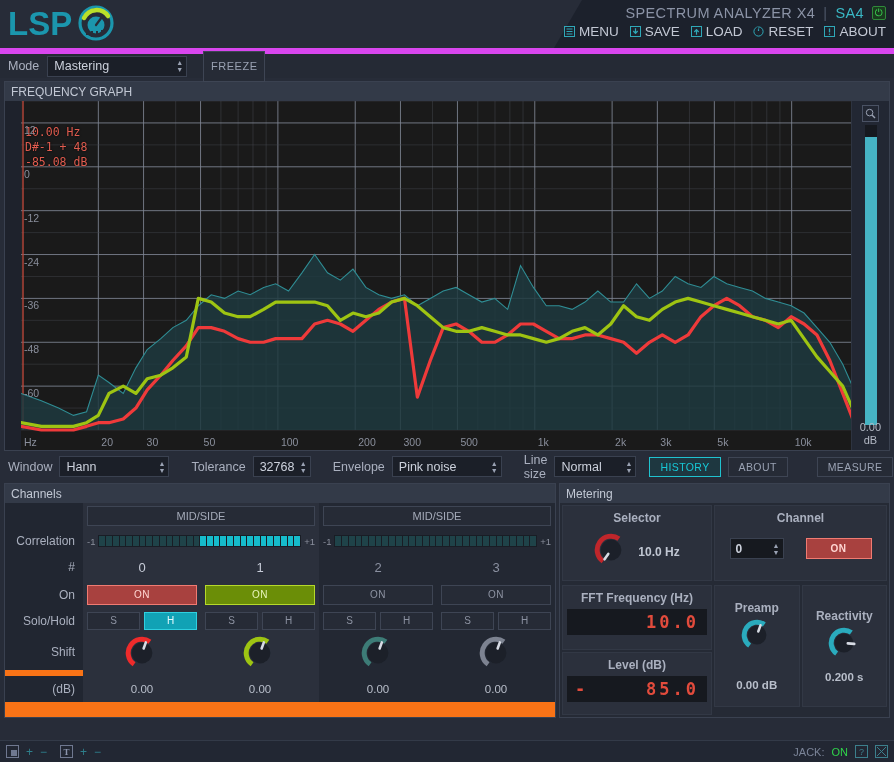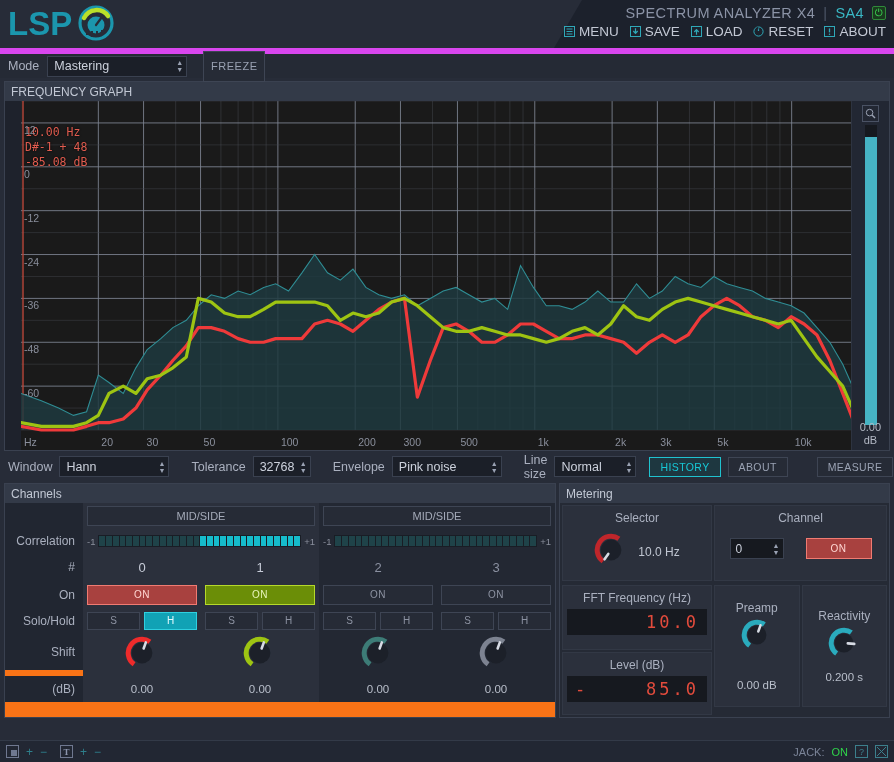--- a/index.html
+++ b/index.html
@@ -250,20 +250,21 @@
   .sh-btn.active { background:#11a2b5; border-color:#2fd0e0; color:#e6fbff; }
   .knob-val { font-size:11.5px; color:#b9bfcb; }
 
   
   .meter-grid { display:flex; flex-direction:column; }
   .mrow { display:flex; gap:2px; padding:2px; }
   .mbox {
     background:#2b303c; border:1px solid #323845;
     display:flex; flex-direction:column; align-items:center;
     padding: 5px 4px;
+    font-weight: bold;
   }
   .mbox-title { font-size:12px; color:#aab0bf; margin-bottom:4px; }
   .num-display {
     background:#16191f;
     font-family:"DejaVu Sans Mono", monospace;
     color:#e24b3c; font-size:17px;
     letter-spacing:3px;
     text-align:right;
     padding: 3px 8px;
     width: 100%;

